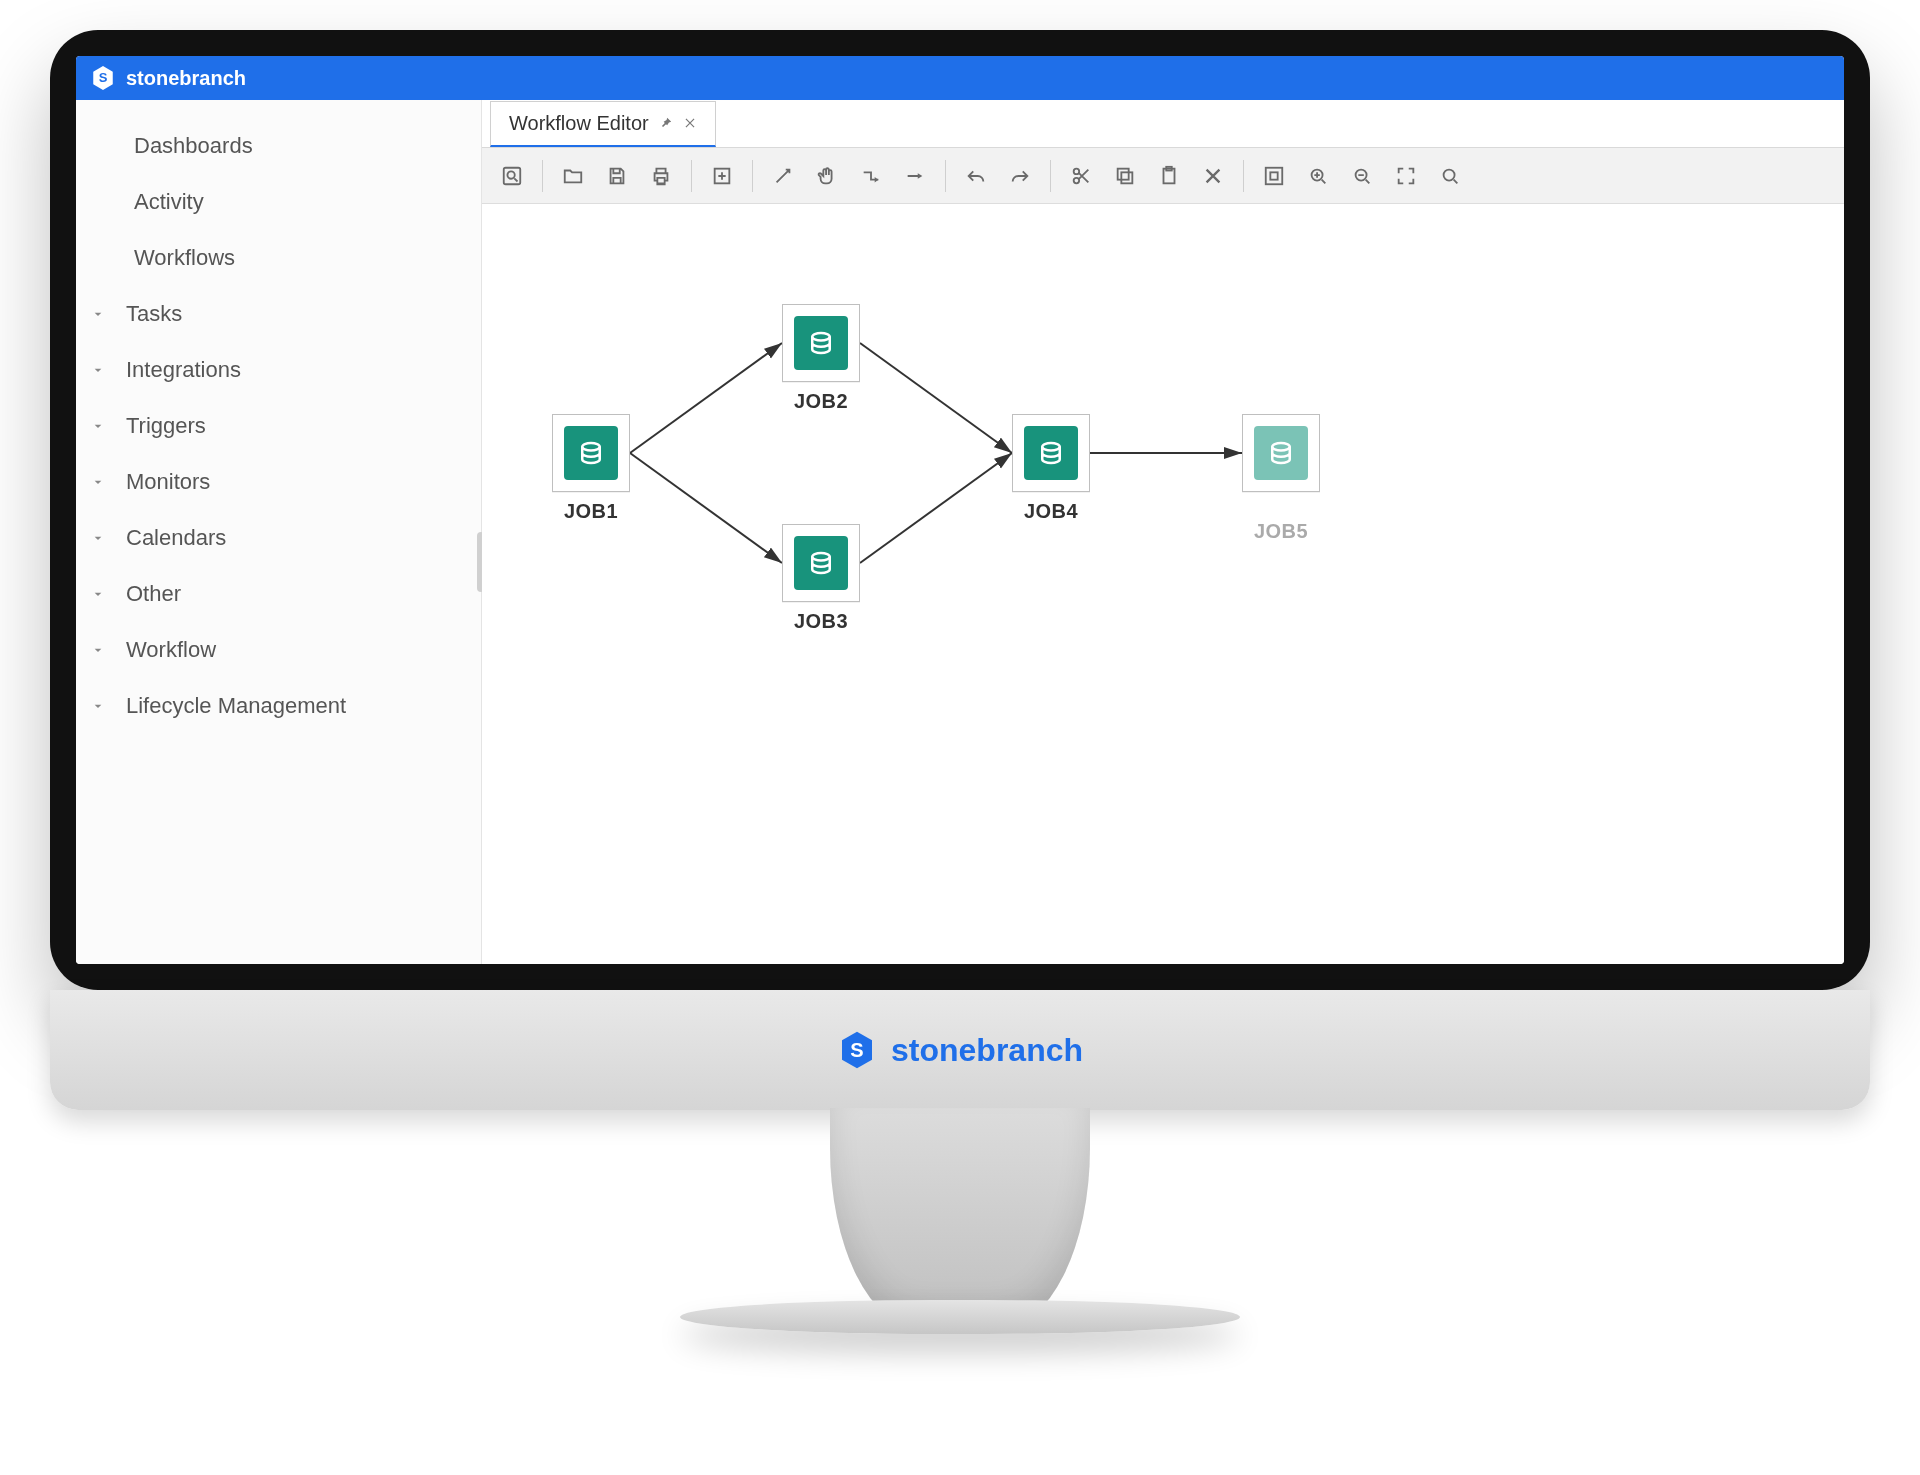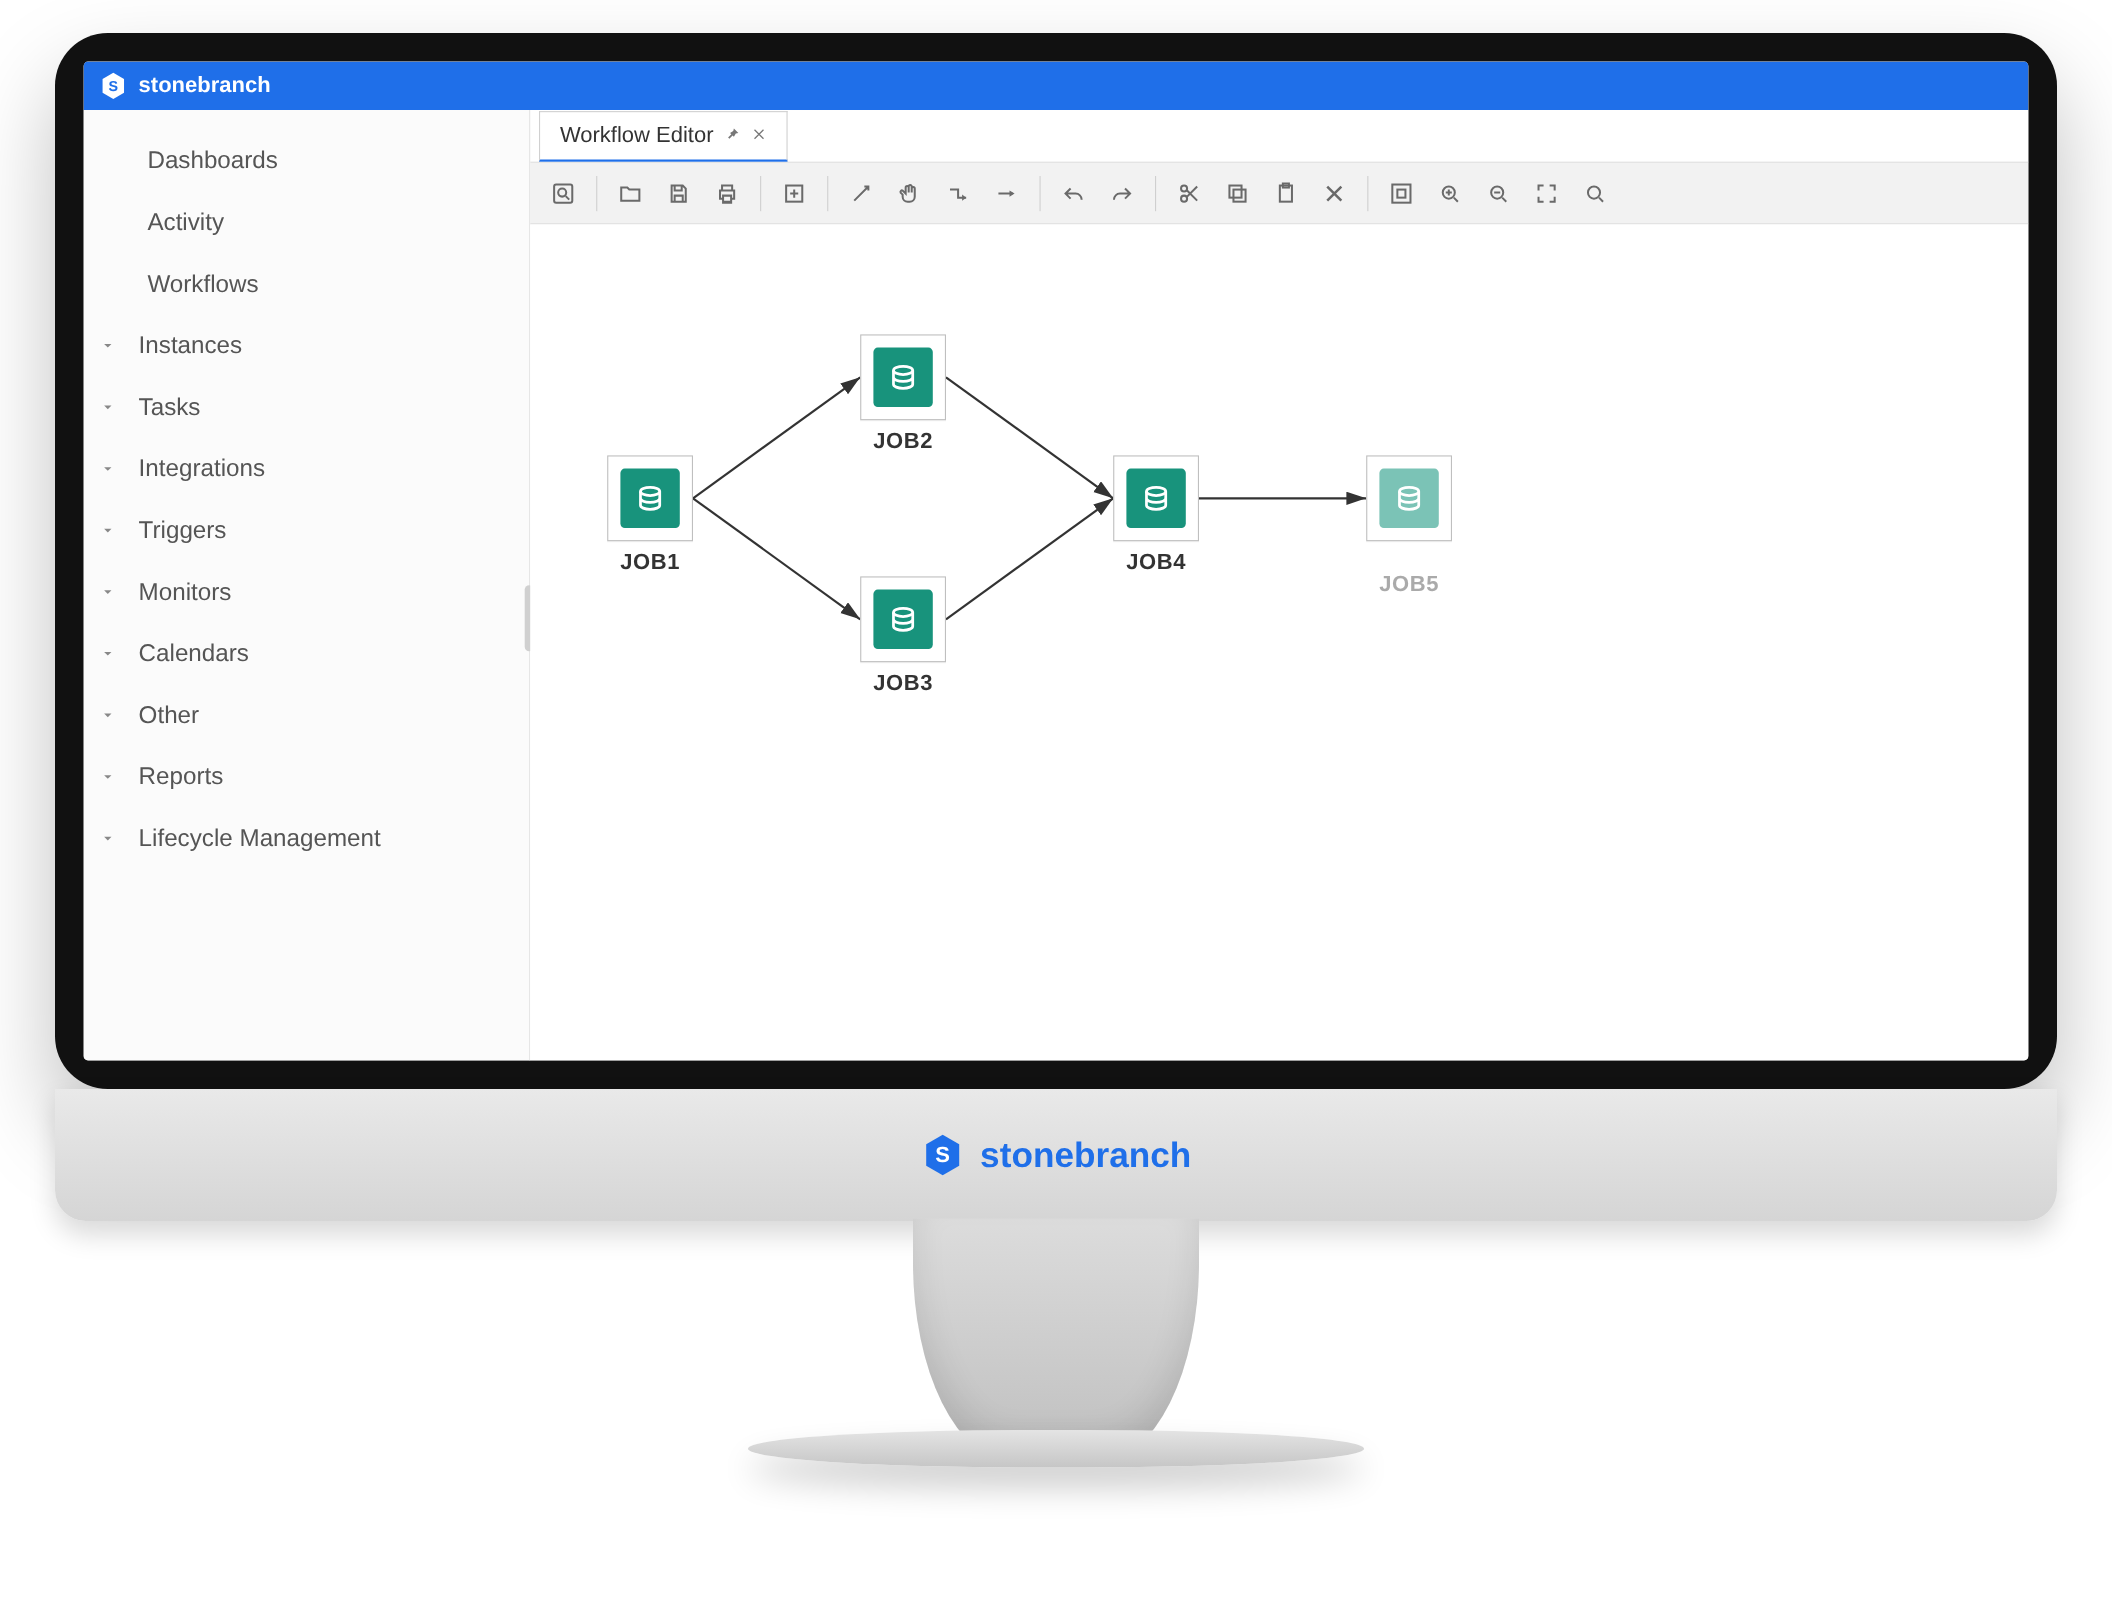--- a/index.html
+++ b/index.html
@@ -91,28 +91,20 @@
               </div>
               <div class="item nochev">
                 <span>Workflows</span>
               </div>
               <div class="item">
                 <span class="chev">
                   <svg width="16" height="16" viewBox="0 0 24 24">
                     <path fill="currentColor" d="M7 10l5 5 5-5z"></path>
                   </svg>
                 </span>
-                <span>Instances</span>
-              </div>
-              <div class="item">
-                <span class="chev">
-                  <svg width="16" height="16" viewBox="0 0 24 24">
-                    <path fill="currentColor" d="M7 10l5 5 5-5z"></path>
-                  </svg>
-                </span>
                 <span>Tasks</span>
               </div>
               <div class="item">
                 <span class="chev">
                   <svg width="16" height="16" viewBox="0 0 24 24">
                     <path fill="currentColor" d="M7 10l5 5 5-5z"></path>
                   </svg>
                 </span>
                 <span>Integrations</span>
               </div>
@@ -147,21 +139,21 @@
                   </svg>
                 </span>
                 <span>Other</span>
               </div>
               <div class="item">
                 <span class="chev">
                   <svg width="16" height="16" viewBox="0 0 24 24">
                     <path fill="currentColor" d="M7 10l5 5 5-5z"></path>
                   </svg>
                 </span>
-                <span>Reports</span>
+                <span>Workflow</span>
               </div>
               <div class="item">
                 <span class="chev">
                   <svg width="16" height="16" viewBox="0 0 24 24">
                     <path fill="currentColor" d="M7 10l5 5 5-5z"></path>
                   </svg>
                 </span>
                 <span>Lifecycle Management</span>
               </div>
             </div>

